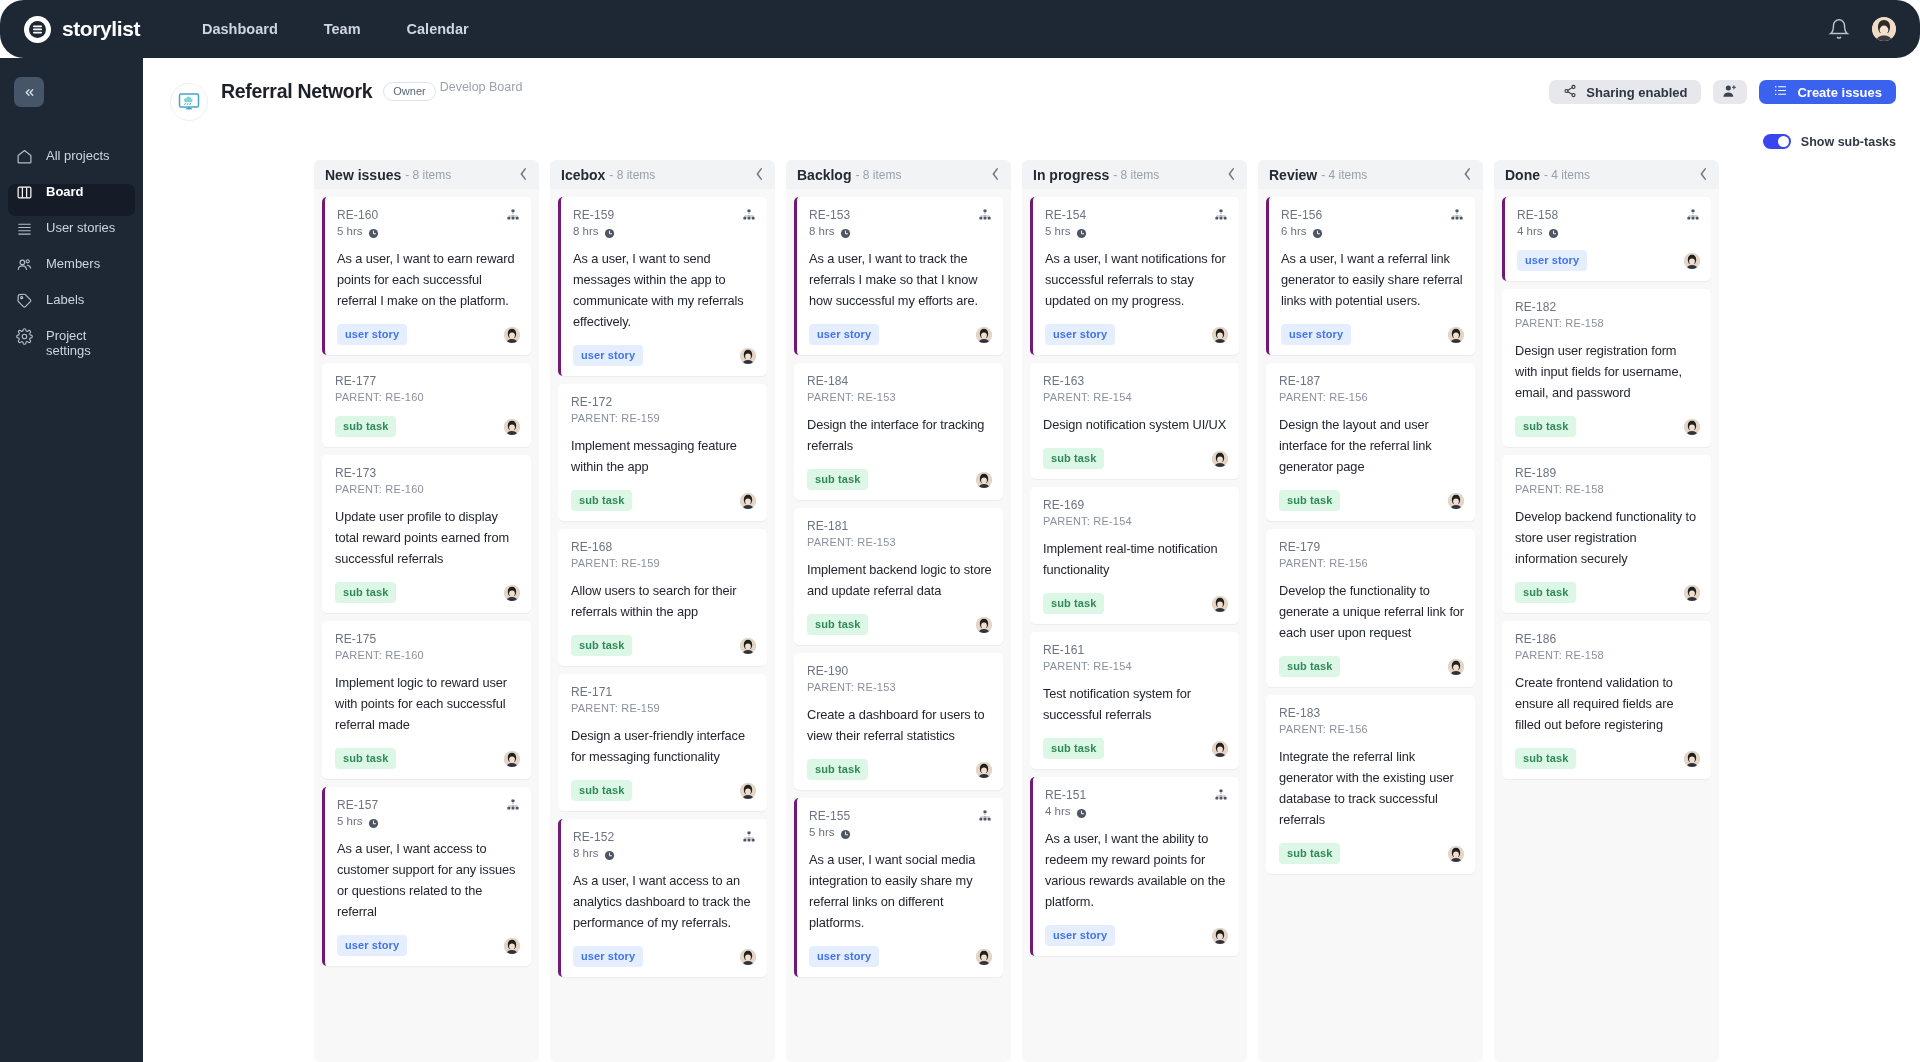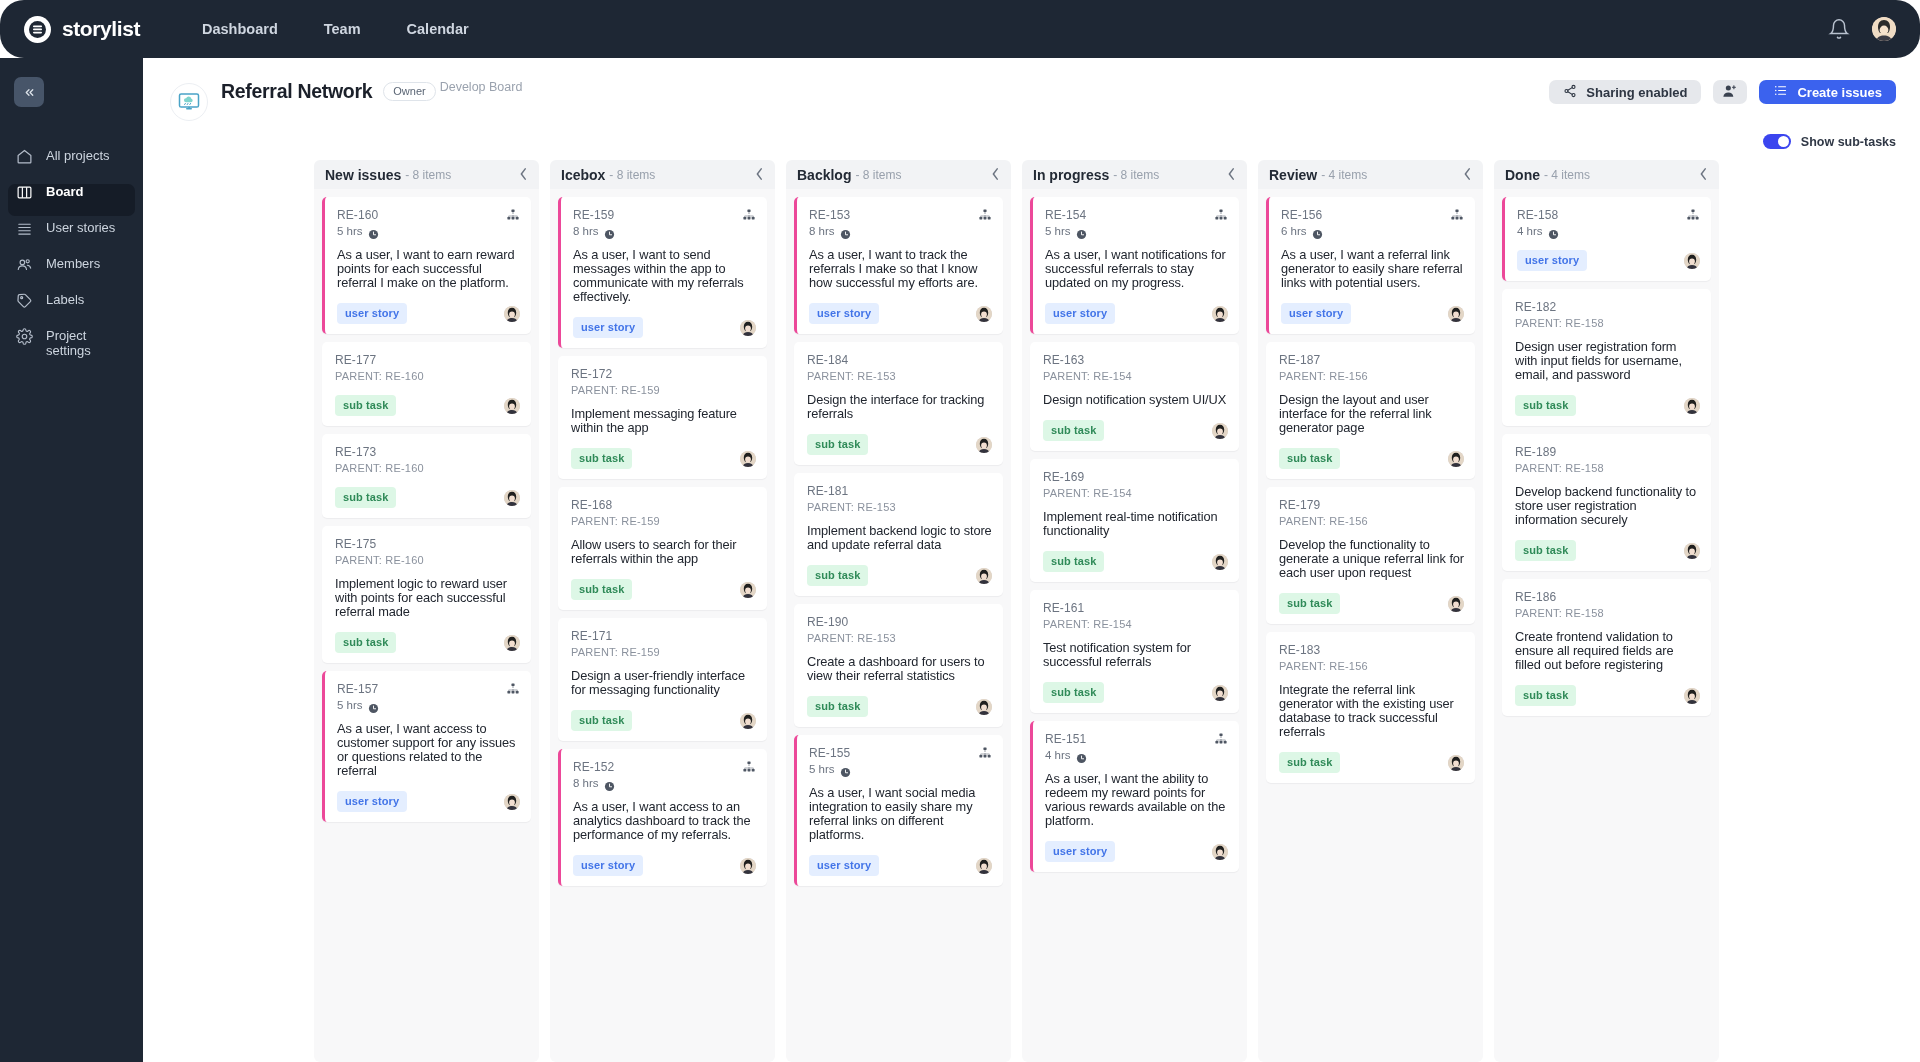--- a/index.html
+++ b/index.html
@@ -116,28 +116,28 @@
     padding: 8px 8px 0; display: flex; flex-direction: column; gap: 8px;
     overflow: hidden; border-radius: 0 0 6px 6px;
   }
 
   
   .card {
     background: #fff; border-radius: 5px; padding: 11px 11px 10px 13px;
     position: relative; cursor: pointer; flex: 0 0 auto;
     box-shadow: 0 1px 1px rgba(16,24,40,.05);
   }
-  .card.story { border-left: 3px solid #ec4899; padding-left: 12px; }
+  .card.story { border-left: 3px solid #701a75; padding-left: 12px; }
   .card-top { display: flex; align-items: flex-start; }
   .card-id { font-size: 12px; color: #6c7481; letter-spacing: .1px; }
-  .card-meta { display: flex; align-items: center; gap: 5px; margin-top: 3px; }
+  .card-meta { display: flex; align-items: flex-start; gap: 5px; margin-top: 3px; }
   .card-hrs { font-size: 11.5px; color: #6c7481; }
   .card-parent { font-size: 11px; color: #8a919d; margin-top: 3px; letter-spacing: .2px; }
   .card-desc {
-    font-size: 12.8px; line-height: 14px; color: #21262f;
+    font-size: 12.8px; line-height: 21px; color: #21262f;
     margin-top: 11px; letter-spacing: -.1px;
   }
   .card-foot {
     display: flex; align-items: center; margin-top: 13px; min-height: 18px;
   }
   .tag {
     font-size: 11px; font-weight: bold; border-radius: 4px;
     padding: 4px 8px 5px; letter-spacing: .1px;
   }
   .tag.story { background: #e4eeff; color: #4274e8; }
@@ -389,20 +389,21 @@
                     </svg></span>
                 </div>
               </div>
               <div class="card">
                 <div class="card-top">
                   <div>
                     <div class="card-id">RE-173</div>
                     <div class="card-parent">PARENT: RE-160</div>
                   </div>
                 </div>
+                <div class="card-desc">Update user profile to display total reward points earned from successful referrals</div>
                 <div class="card-foot">
                   <span class="tag sub">sub task</span>
                   <span class="card-avatar"><svg width="16" height="16" viewBox="0 0 24 24">
                       <circle cx="12" cy="12" r="12" fill="#e3d6c6"></circle>
                       <path d="M12 2.6c4.2 0 6.3 3.1 6.3 7.3 0 3.1-1 5.2-2.1 6.3H7.8c-1.1-1.1-2.1-3.2-2.1-6.3 0-4.2 2.1-7.3 6.3-7.3z" fill="#20201f"></path>
                       <circle cx="12" cy="12.6" r="4.3" fill="#f2ded0"></circle>
                       <path d="M3.5 24c.9-4.2 4.3-6 8.5-6s7.6 1.8 8.5 6z" fill="#32323c"></path>
                     </svg></span>
                 </div>
               </div>

